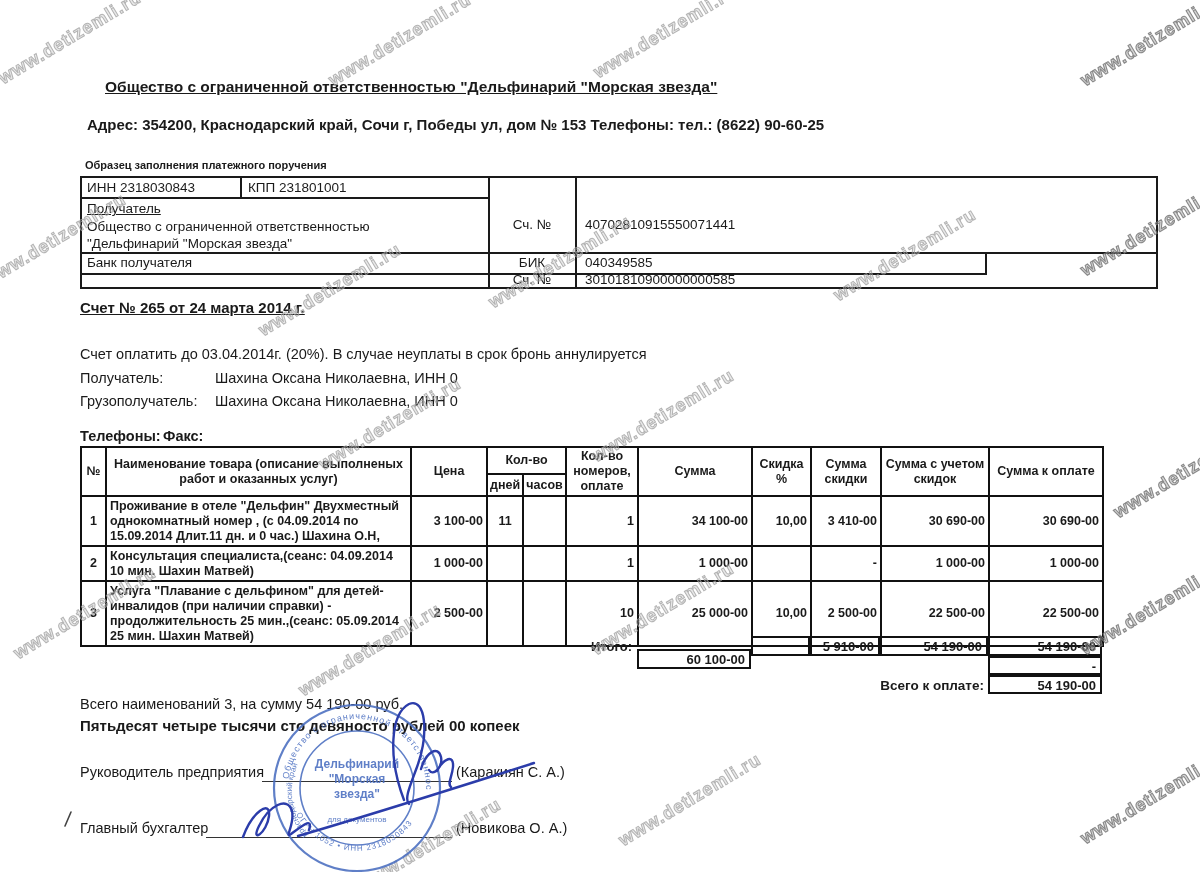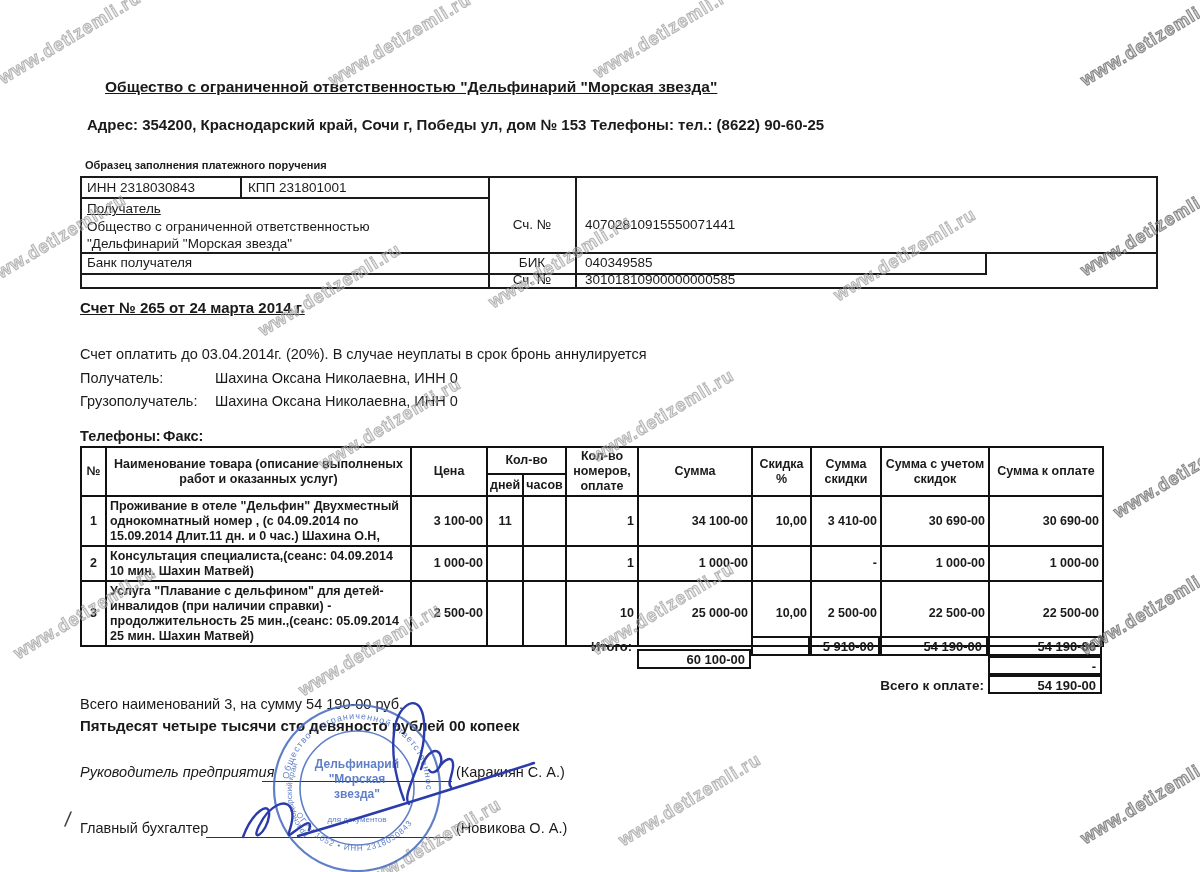--- a/index.html
+++ b/index.html
@@ -194,21 +194,21 @@
 <div class="tot-box" style="left:810px;top:636px;width:70px;">5 910-00</div>
 <div class="tot-box" style="left:880px;top:636px;width:108px;">54 190-00</div>
 <div class="tot-box" style="left:988px;top:636px;width:114px;">54 190-00</div>
 <div class="tot-box" style="left:988px;top:656px;width:114px;height:19px;">-</div>
 <div class="tot-label" style="left:790px;top:678px;width:194px;font-size:13.5px;">Всего к оплате:</div>
 <div class="tot-box" style="left:988px;top:675px;width:114px;height:19px;">54 190-00</div>
 
 <div class="abs sum-line">Всего наименований 3, на сумму 54 190-00 руб.</div>
 <div class="abs words-line">Пятьдесят четыре тысячи сто девяносто рублей 00 копеек</div>
 
-<div class="abs sig-label" style="left:80px;top:764px;font-style:italic;">Руководитель предприятия</div>
+<div class="abs sig-label" style="left:80px;top:764px;">Руководитель предприятия</div>
 <div class="sig-line" style="left:262px;top:781px;width:190px;"></div>
 <div class="abs sig-name" style="left:456px;top:764px;">(Каракиян С. А.)</div>
 
 <div class="abs sig-label" style="left:80px;top:820px;">Главный бухгалтер</div>
 <div class="sig-line" style="left:206px;top:837px;width:246px;"></div>
 <div class="abs sig-name" style="left:456px;top:820px;">(Новикова О. А.)</div>
 
 <svg class="overlay-svg" viewBox="0 0 1200 872">
   <g stroke="#4a6ec0" fill="none" opacity="0.88">
     <circle cx="357" cy="788" r="83" stroke-width="2.2"></circle>

